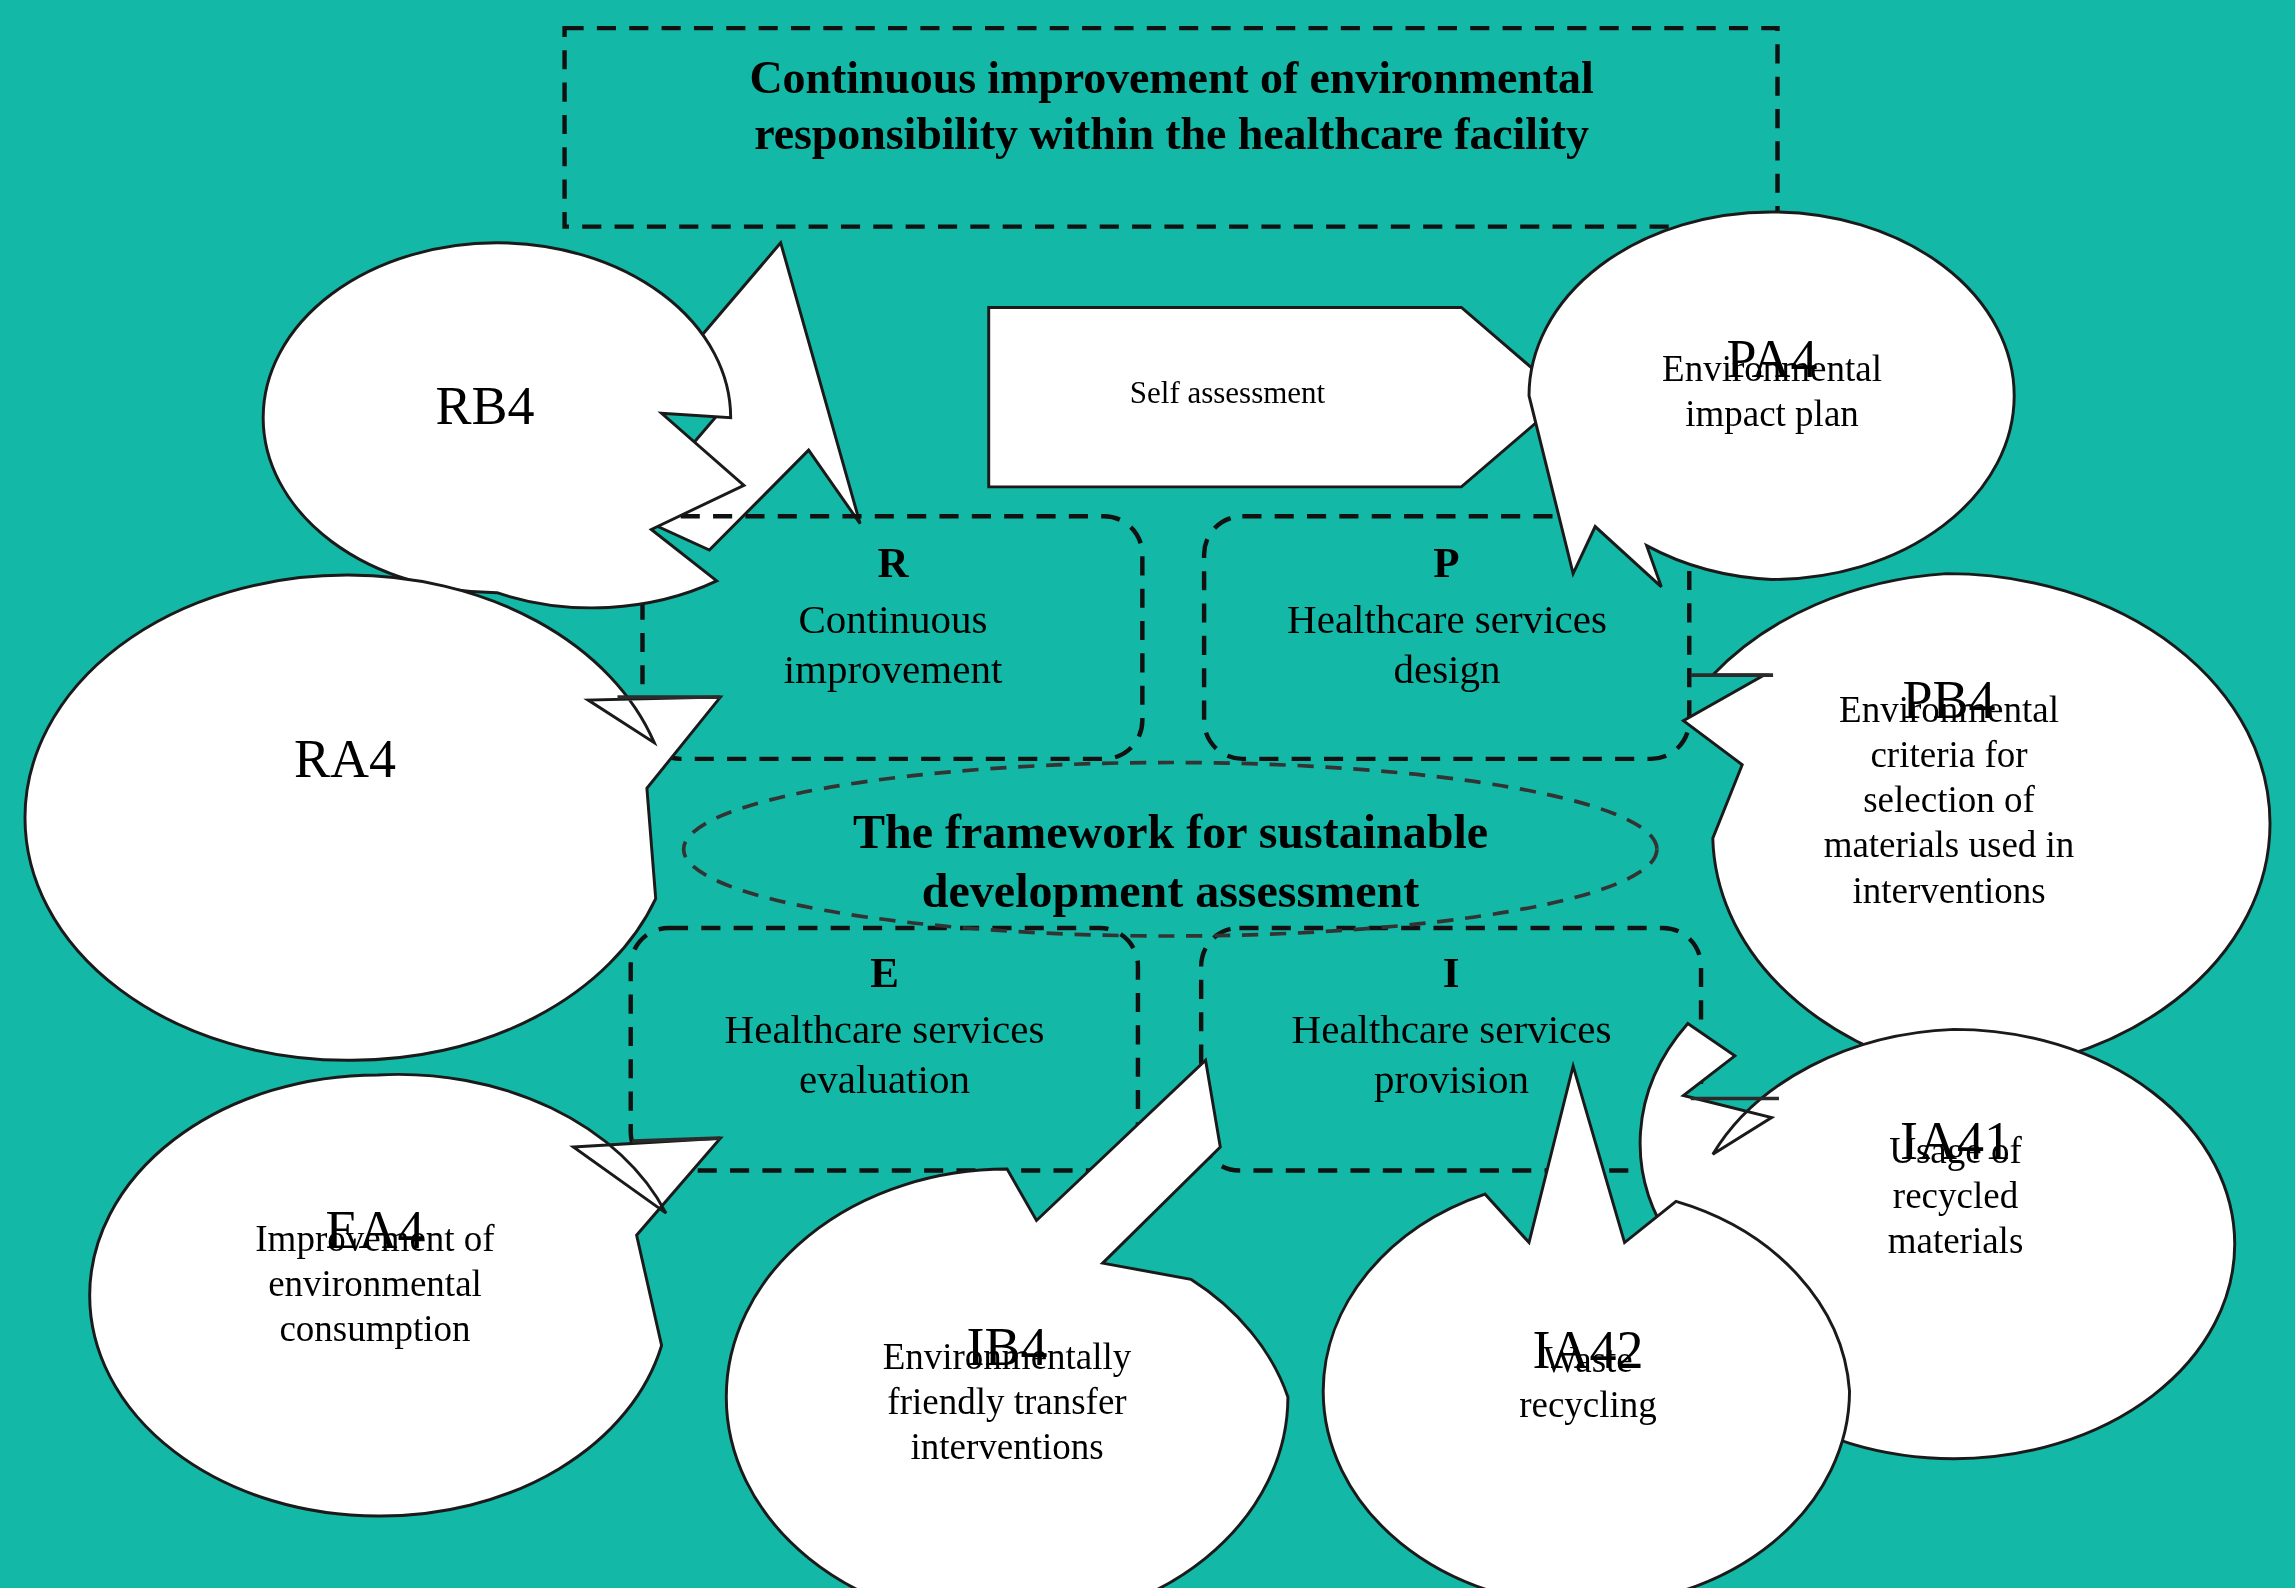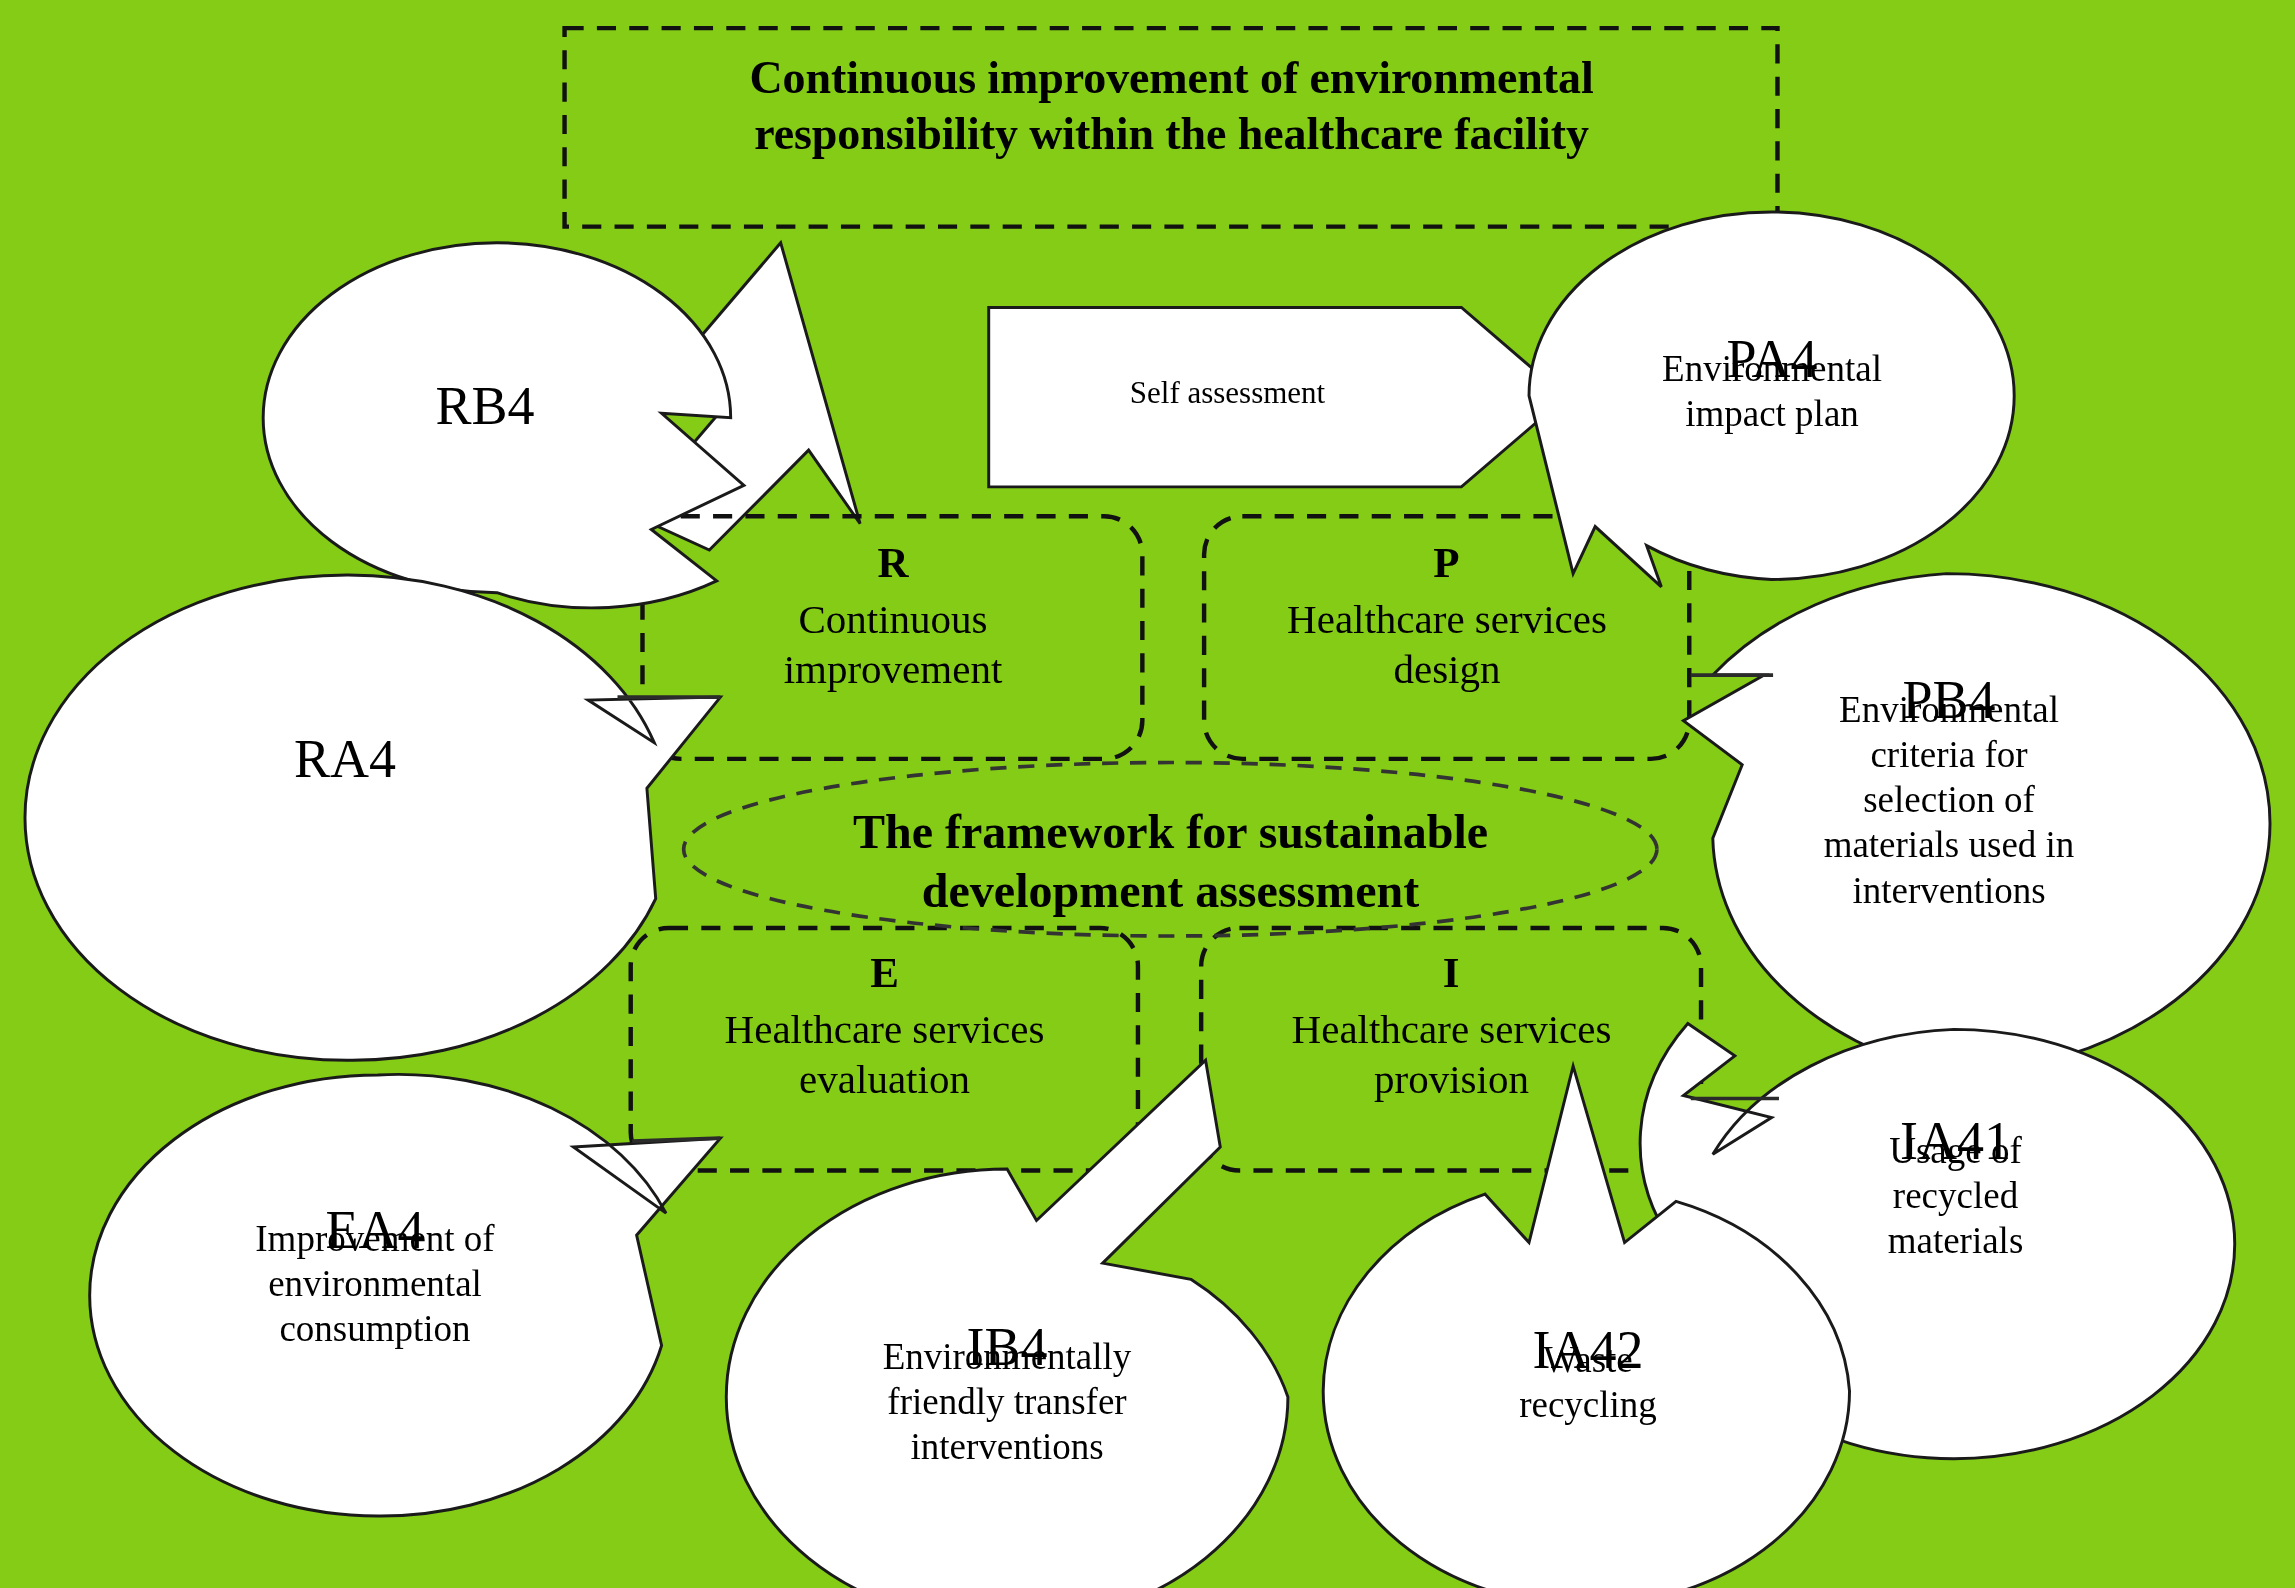--- a/index.html
+++ b/index.html
@@ -4,21 +4,21 @@
 <style>
   html, body {
     margin: 0;
     padding: 0;
     background: #ffffff;
   }
   #canvas {
     position: relative;
     width: 2295px;
     height: 1589px;
-    background: #84cc16;
+    background: #14b8a6;
     font-family: "Liberation Serif", "DejaVu Serif", serif;
     overflow: hidden;
   }
   svg.layer {
     position: absolute;
     top: 0;
     left: 0;
     width: 2295px;
     height: 1589px;
   }

